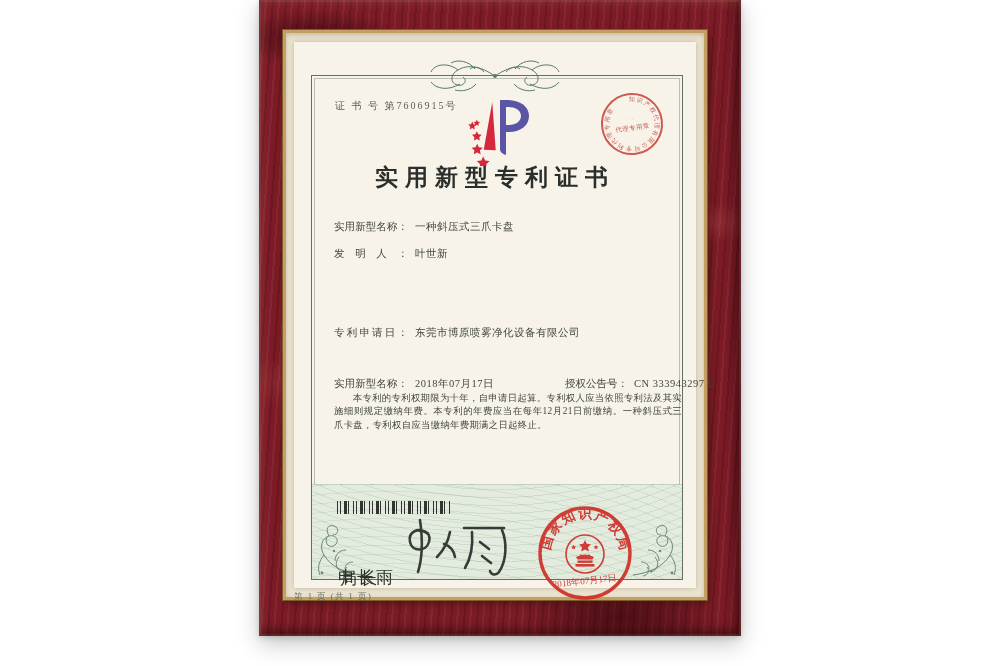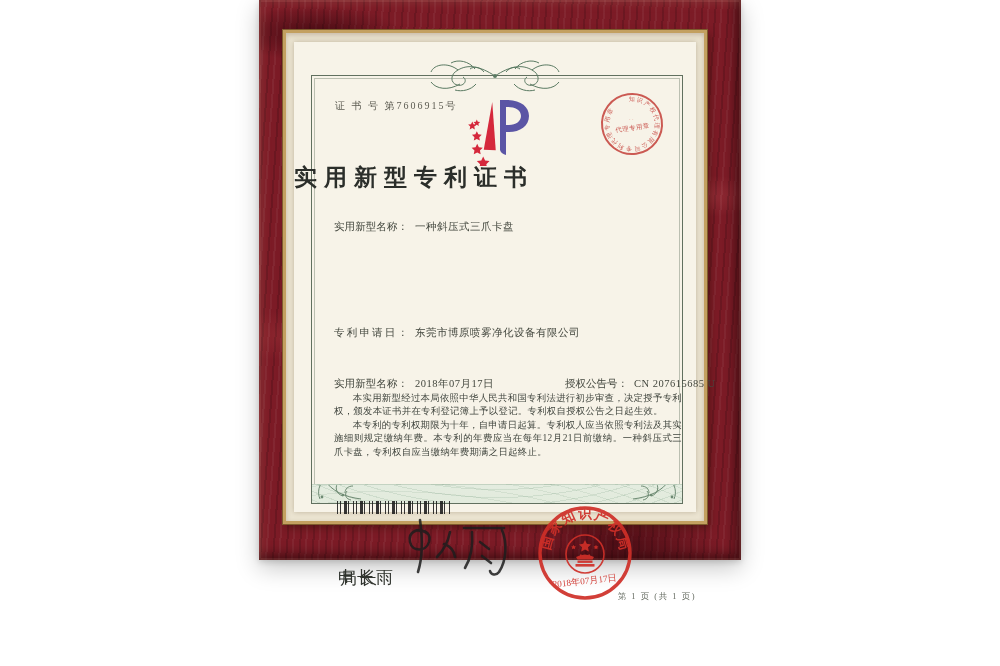--- a/index.html
+++ b/index.html
@@ -1,20 +1,20 @@
 <!DOCTYPE html>
 <html><head>
 <meta charset="utf-8">
 <style>
   html,body{margin:0;padding:0;background:#ffffff;}
   .photo{position:relative;width:1000px;height:666px;background:#ffffff;overflow:hidden;
          font-family:"Liberation Serif","DejaVu Serif",serif;}
 
   
-  .frame{position:absolute;left:259px;top:0;width:482px;height:560px;
+  .frame{position:absolute;left:259px;top:0;width:482px;height:636px;
     background-color:#7c1b26;
     background-image:
       radial-gradient(ellipse 120px 40px at 12% 6%, rgba(30,0,5,.55), transparent 70%),
       radial-gradient(ellipse 140px 50px at 75% 97%, rgba(30,0,5,.5), transparent 70%),
       radial-gradient(ellipse 90px 30px at 92% 35%, rgba(255,130,130,.16), transparent 70%),
       radial-gradient(ellipse 80px 36px at 6% 60%, rgba(255,120,110,.12), transparent 70%),
       radial-gradient(ellipse 110px 40px at 45% 40%, rgba(25,0,4,.30), transparent 75%),
       repeating-linear-gradient(94deg, rgba(0,0,0,.14) 0 2px, transparent 2px 6px, rgba(255,255,255,.05) 6px 8px, transparent 8px 13px);
     box-shadow: inset 0 0 0 2px rgba(255,190,170,.10),
                 inset 4px 4px 10px rgba(255,170,150,.14),
@@ -40,21 +40,21 @@
       linear-gradient(rgba(228,236,223,.0), rgba(224,234,219,.6));
     border-top:1px solid rgba(120,150,125,.28);overflow:hidden;}
   .corner{position:absolute;bottom:2px;width:50px;height:56px;}
   .corner.left{left:1px;}
   .corner.right{right:1px;transform:scaleX(-1);}
   .flourish{position:absolute;left:50%;top:16px;transform:translateX(-50%);width:150px;height:36px;}
 
   
   .cert-no{position:absolute;left:41px;top:57px;font-size:10px;letter-spacing:2px;color:#5c5b51;}
   .logo{position:absolute;left:158px;top:46px;width:100px;height:78px;}
-  .title{position:absolute;left:0;right:0;top:120px;text-align:left;
+  .title{position:absolute;left:0;right:0;top:120px;text-align:center;
     font-size:23px;font-weight:700;letter-spacing:7px;color:#2b2e2a;}
 
   .row{position:absolute;left:40px;right:14px;font-size:10.5px;color:#43473e;white-space:nowrap;}
   .row .lbl{display:inline-block;width:74px;text-align:justify;text-align-last:justify;vertical-align:top;}
   .row .val{margin-left:7px;letter-spacing:.5px;}
   .pair2{position:absolute;left:231px;top:0;}
   .pair2 .val{margin-left:6px;}
 
   .paras{position:absolute;left:40px;right:14px;top:350px;color:#3f443d;}
   .paras p{margin:0;font-size:9.4px;line-height:13.4px;text-align:justify;text-indent:2em;
@@ -65,21 +65,21 @@
       #1b1b1b 3px 4px,transparent 4px 7.5px,#1b1b1b 7.5px 10px,transparent 10px 11.5px,
       #1b1b1b 11.5px 12.5px,transparent 12.5px 16px);}
   .official-role{position:absolute;left:46px;top:483px;font-size:17px;letter-spacing:3px;color:#2f332d;margin-top:42px;}
   .official-name{position:absolute;left:44px;top:504px;font-size:17px;letter-spacing:2px;color:#2f332d;margin-top:20px;}
   .signature{position:absolute;left:104px;top:470px;width:118px;height:66px;}
 
   .seal-main{position:absolute;left:242px;top:462px;width:98px;height:98px;opacity:.92;}
   .seal-agency{position:absolute;left:304px;top:48px;width:68px;height:68px;opacity:.85;
     transform:rotate(-8deg);}
 
-  .page-footer{position:absolute;left:0;right:0;top:549px;text-align:right;
+  .page-footer{position:absolute;left:0;right:0;top:549px;text-align:left;
     font-size:8.5px;letter-spacing:1.5px;color:#666c62;}
 </style>
 </head>
 <body>
 
 <div class="photo">
   <div class="frame">
     <div class="gold-trim">
       <div class="mat">
         <div class="paper">
@@ -152,32 +152,34 @@
             </text>
             <text x="34" y="31" text-anchor="middle" font-size="5" fill="#c4403a" opacity=".8">· ·</text>
             <text x="34" y="40" text-anchor="middle" font-size="6.4" fill="#c4403a" letter-spacing=".5">代理专用章</text>
           </svg>
 
           <div class="title">实用新型专利证书</div>
 
           <div class="row" style="top:178px">
             <span class="lbl">实用新型名称：</span><span class="val">一种斜压式三爪卡盘</span>
           </div>
+          <div class="row" style="top:205px">
+            <span class="lbl">发明人：</span><span class="val">叶世新</span>
+          </div>
           <div class="row" style="top:284px">
             <span class="lbl">专利申请日：</span><span class="val">东莞市博原喷雾净化设备有限公司</span>
           </div>
           <div class="row" style="top:335px">
             <span class="lbl">实用新型名称：</span><span class="val">2018年07月17日</span>
             <span class="pair2">
-              <span>授权公告号：</span><span class="val">CN 207615685 U</span>
+              <span>授权公告号：</span><span class="val">CN 333943297 U</span>
             </span>
           </div>
 
           <div class="paras">
-            <p>本实用新型经过本局依照中华人民共和国专利法进行初步审查，决定授予专利权，颁发本证书并在专利登记簿上予以登记。专利权自授权公告之日起生效。</p>
             <p>本专利的专利权期限为十年，自申请日起算。专利权人应当依照专利法及其实施细则规定缴纳年费。本专利的年费应当在每年12月21日前缴纳。一种斜压式三爪卡盘，专利权自应当缴纳年费期满之日起终止。</p>
           </div>
 
           <div class="barcode"></div>
           <div class="official-role">局长</div>
           <div class="official-name">申长雨</div>
 
           <svg class="signature" viewBox="0 0 118 66" fill="none" stroke="#1d1d1d" stroke-width="2.6" stroke-linecap="round" opacity=".85">
             <path d="M22,8 C24,22 25,44 20,60"></path>
             <path d="M30,22 C20,14 10,20 12,30 C14,40 28,40 31,30 C33,22 28,18 22,19"></path>

